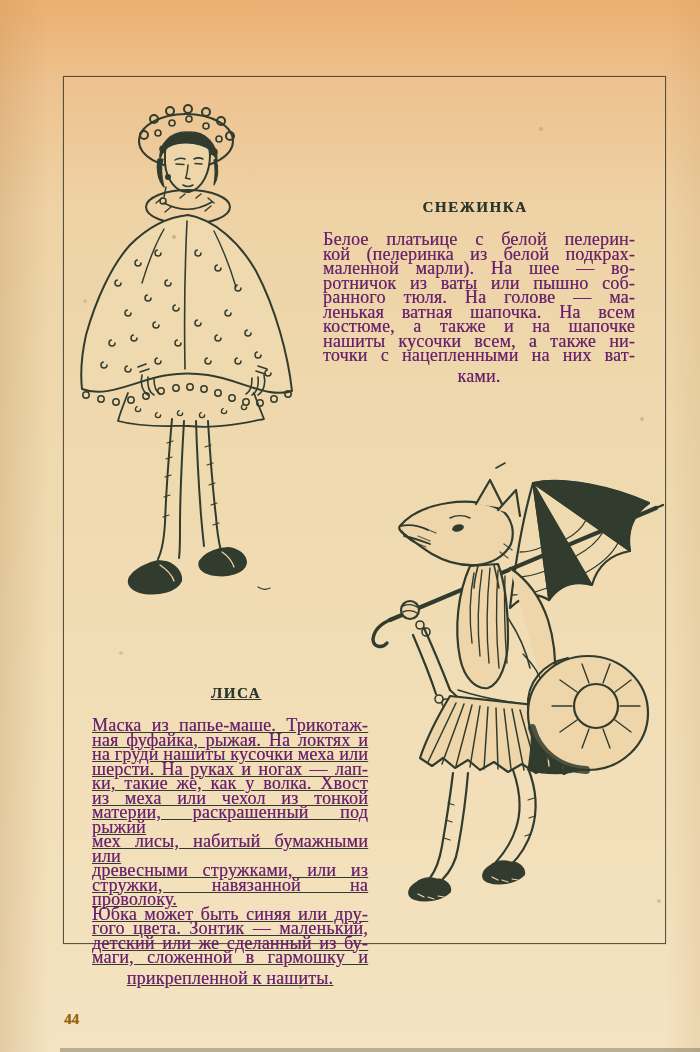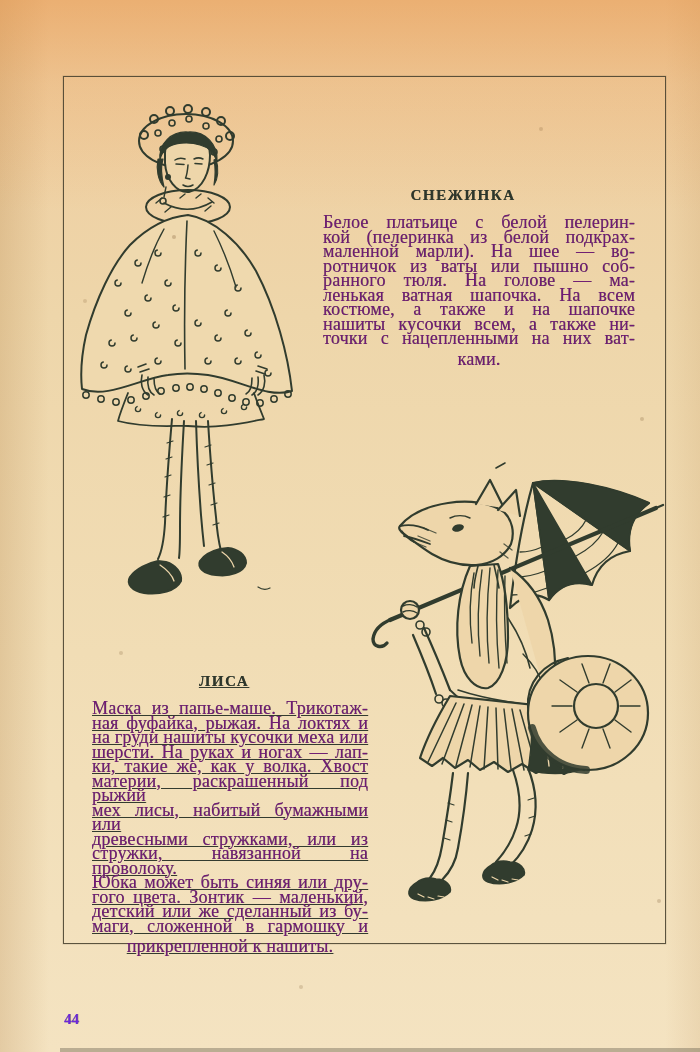--- a/index.html
+++ b/index.html
@@ -13,38 +13,38 @@
     color:#333b2f;
   }
   .page{position:absolute;inset:0;}
   .frame{
     position:absolute;left:63px;top:76px;width:601px;height:866px;
     border:1px solid rgba(70,63,44,0.88);
     box-shadow:0 0 0 0.4px rgba(70,63,44,0.25);
   }
   .sec{position:absolute;}
   .sec-title{
-    margin:4px;font-size:15px;font-weight:bold;letter-spacing:1.6px;
+    margin:16px;font-size:15px;font-weight:bold;letter-spacing:1.6px;
     text-align:center;color:#2d362b;
     text-shadow:0.4px 0 0 rgba(45,54,43,0.65);
   }
   .sec-body{
     margin-top:11px;font-size:18px;line-height:14.5px;
     letter-spacing:0.2px;color:#701a75;
     text-shadow:0.35px 0 0 rgba(51,59,47,0.6);
   }
   .tline{text-align:justify;text-align-last:justify;text-justify:inter-word;}
   .tline-last{text-align-last:center;margin-top:6px;}
   .sec-snow{left:323px;top:183px;width:312px;}
   .sec-snow .sec-title{width:272px;}
   .sec-lisa{left:92px;top:669px;width:276px;text-decoration:underline;}
   .sec-lisa .sec-title{width:256px;}
   .pagenum{
     position:absolute;left:64px;top:1011px;font-size:15px;font-weight:bold;
-    color:#6d28d9;text-shadow:0.4px 0 0 rgba(58,64,52,0.6);
+    color:#a16207;text-shadow:0.4px 0 0 rgba(58,64,52,0.6);
   }
   .illus{position:absolute;}
   .illus-girl{left:68px;top:103px;width:240px;height:515px;}
   .illus-fox{left:358px;top:458px;width:308px;height:482px;}
   .specks{position:absolute;left:0;top:0;width:2px;height:2px;border-radius:50%;
     background:rgba(130,95,50,0.0);
     box-shadow:173px 236px 0 1px rgba(125,92,52,0.30),
                540px 128px 0 1px rgba(125,92,52,0.22),
                641px 418px 0 1px rgba(125,92,52,0.25),
                120px 652px 0 1px rgba(125,92,52,0.22),
@@ -231,20 +231,21 @@
   </section>
 
   <section class="sec sec-lisa">
     <h2 class="sec-title">ЛИСА</h2>
     <div class="sec-body">
         <div class="tline">Маска из папье-маше. Трикотаж-</div>
         <div class="tline">ная фуфайка, рыжая. На локтях и</div>
         <div class="tline">на груди нашиты кусочки меха или</div>
         <div class="tline">шерсти. На руках и ногах — лап-</div>
         <div class="tline">ки, такие же, как у волка. Хвост</div>
+        <div class="tline">из меха или чехол из тонкой</div>
         <div class="tline">материи, раскрашенный под рыжий</div>
         <div class="tline">мех лисы, набитый бумажными или</div>
         <div class="tline">древесными стружками, или из</div>
         <div class="tline">стружки, навязанной на проволоку.</div>
         <div class="tline">Юбка может быть синяя или дру-</div>
         <div class="tline">гого цвета. Зонтик — маленький,</div>
         <div class="tline">детский или же сделанный из бу-</div>
         <div class="tline">маги, сложенной в гармошку и</div>
         <div class="tline tline-last">прикрепленной к нашиты.</div>
       </div>

